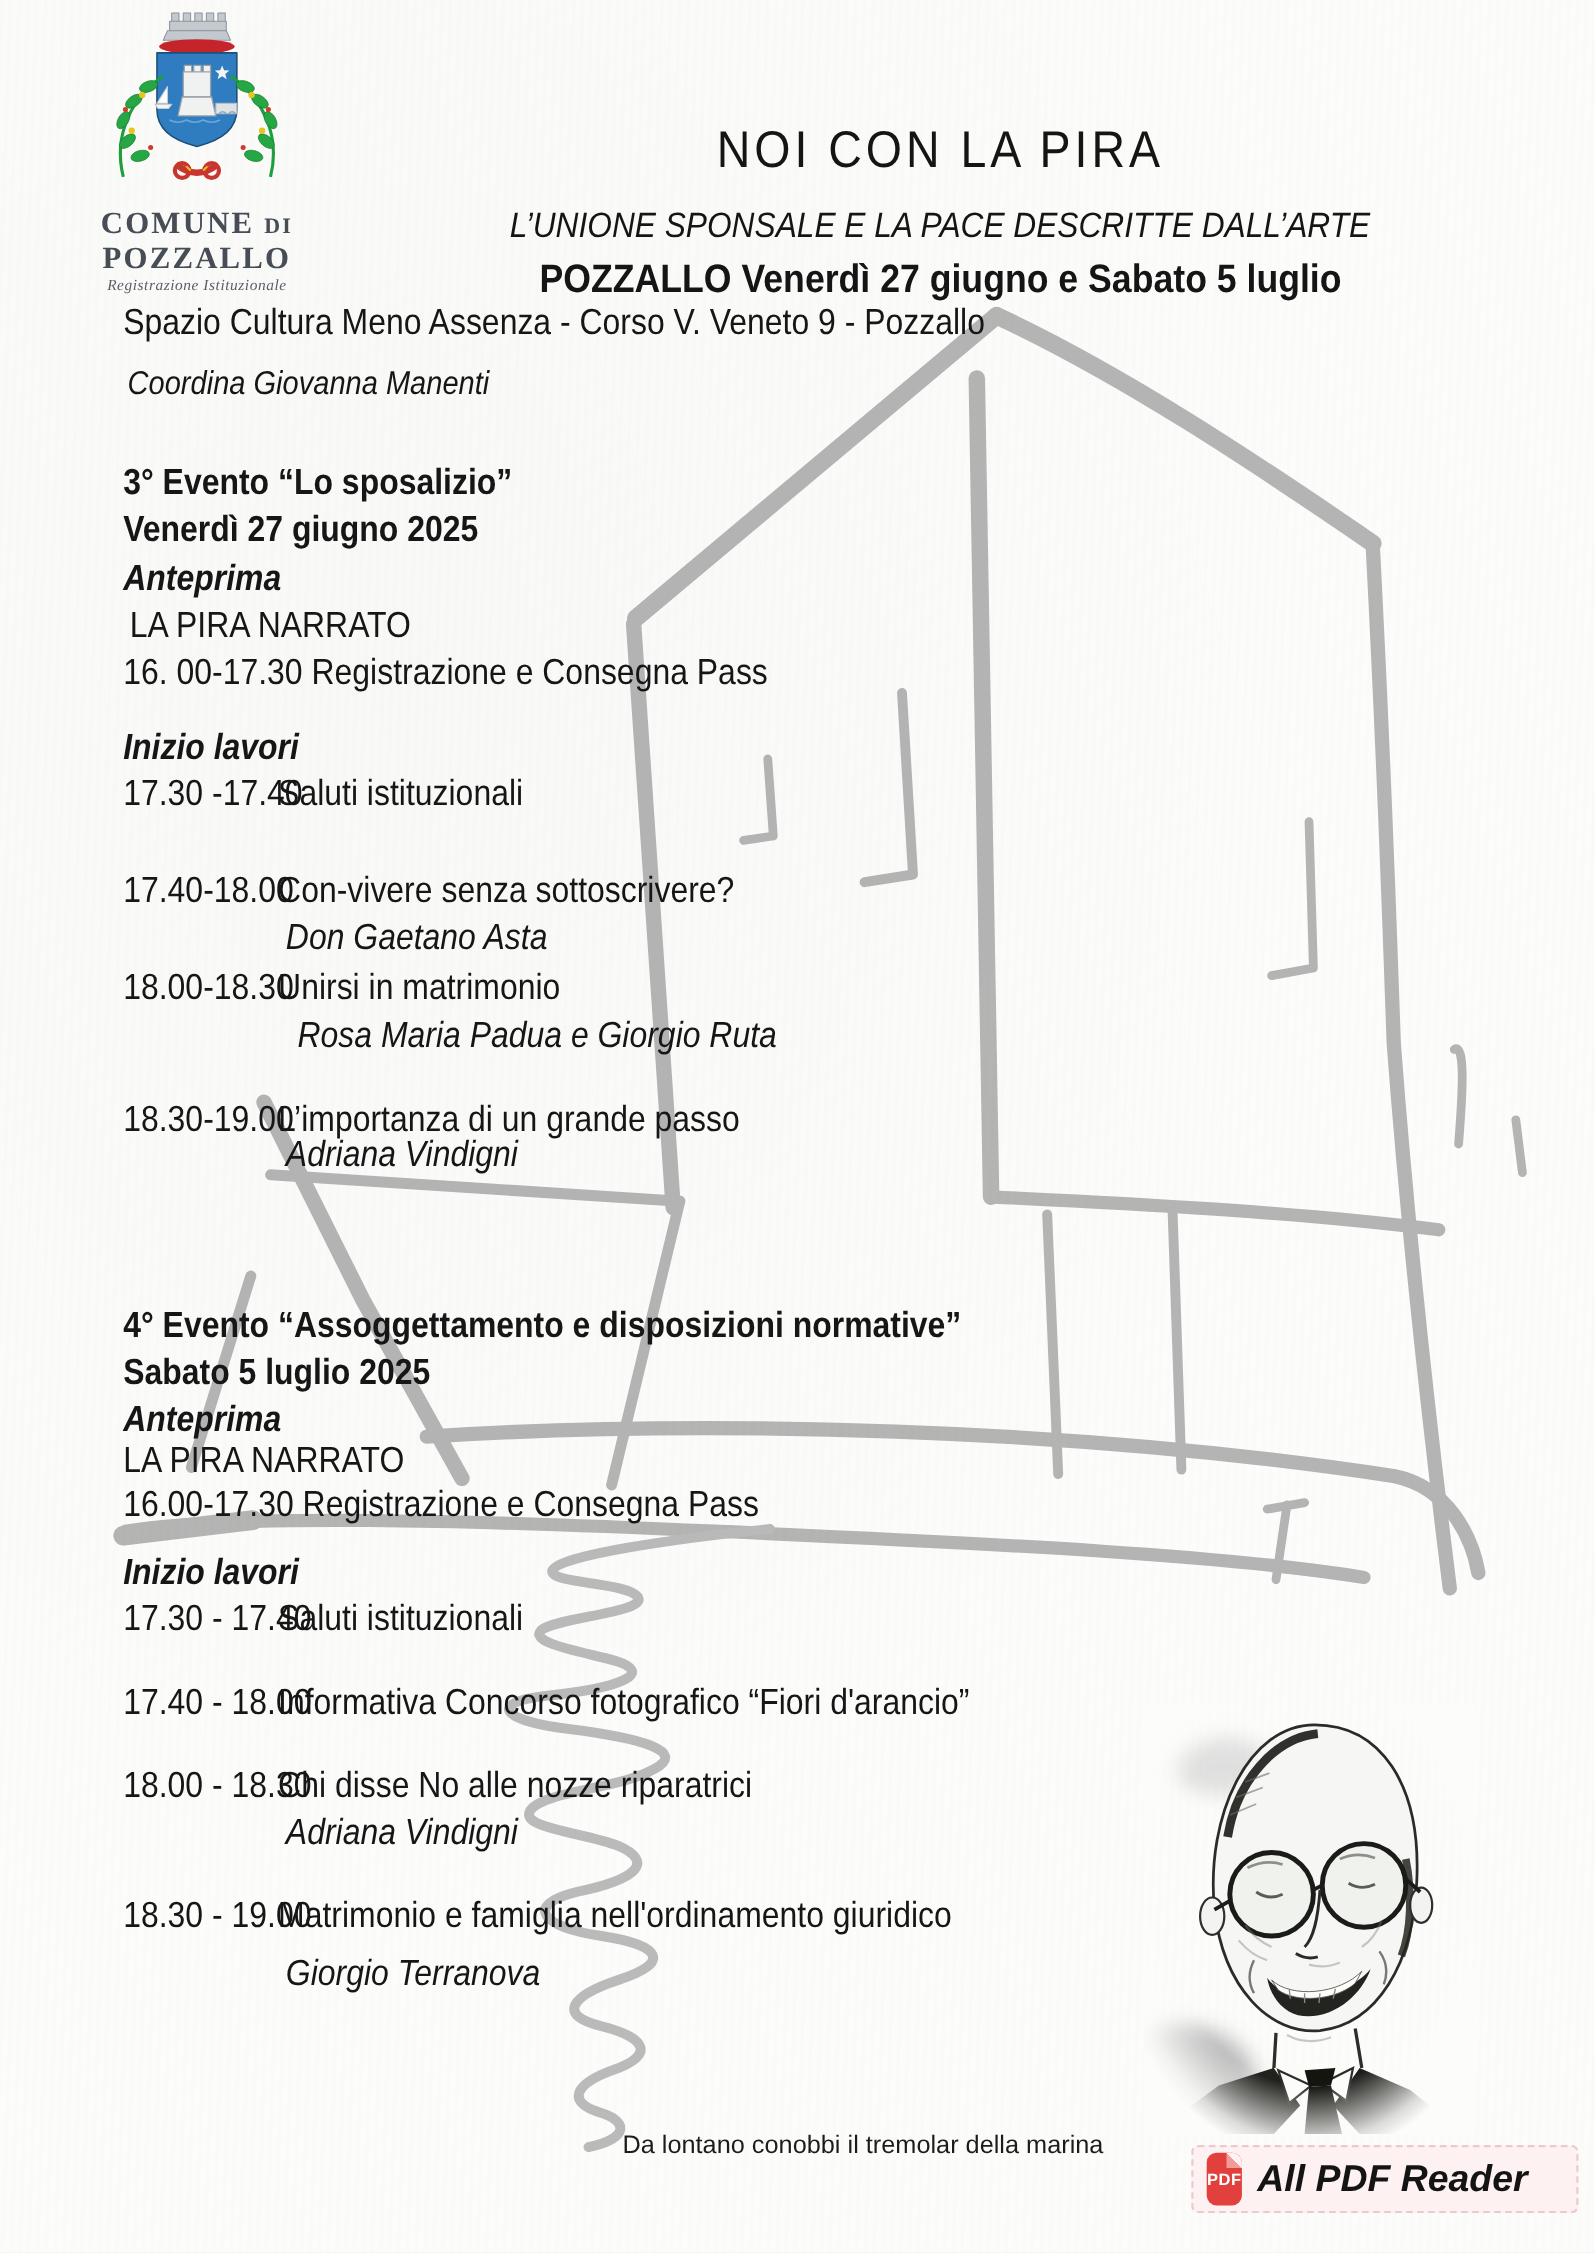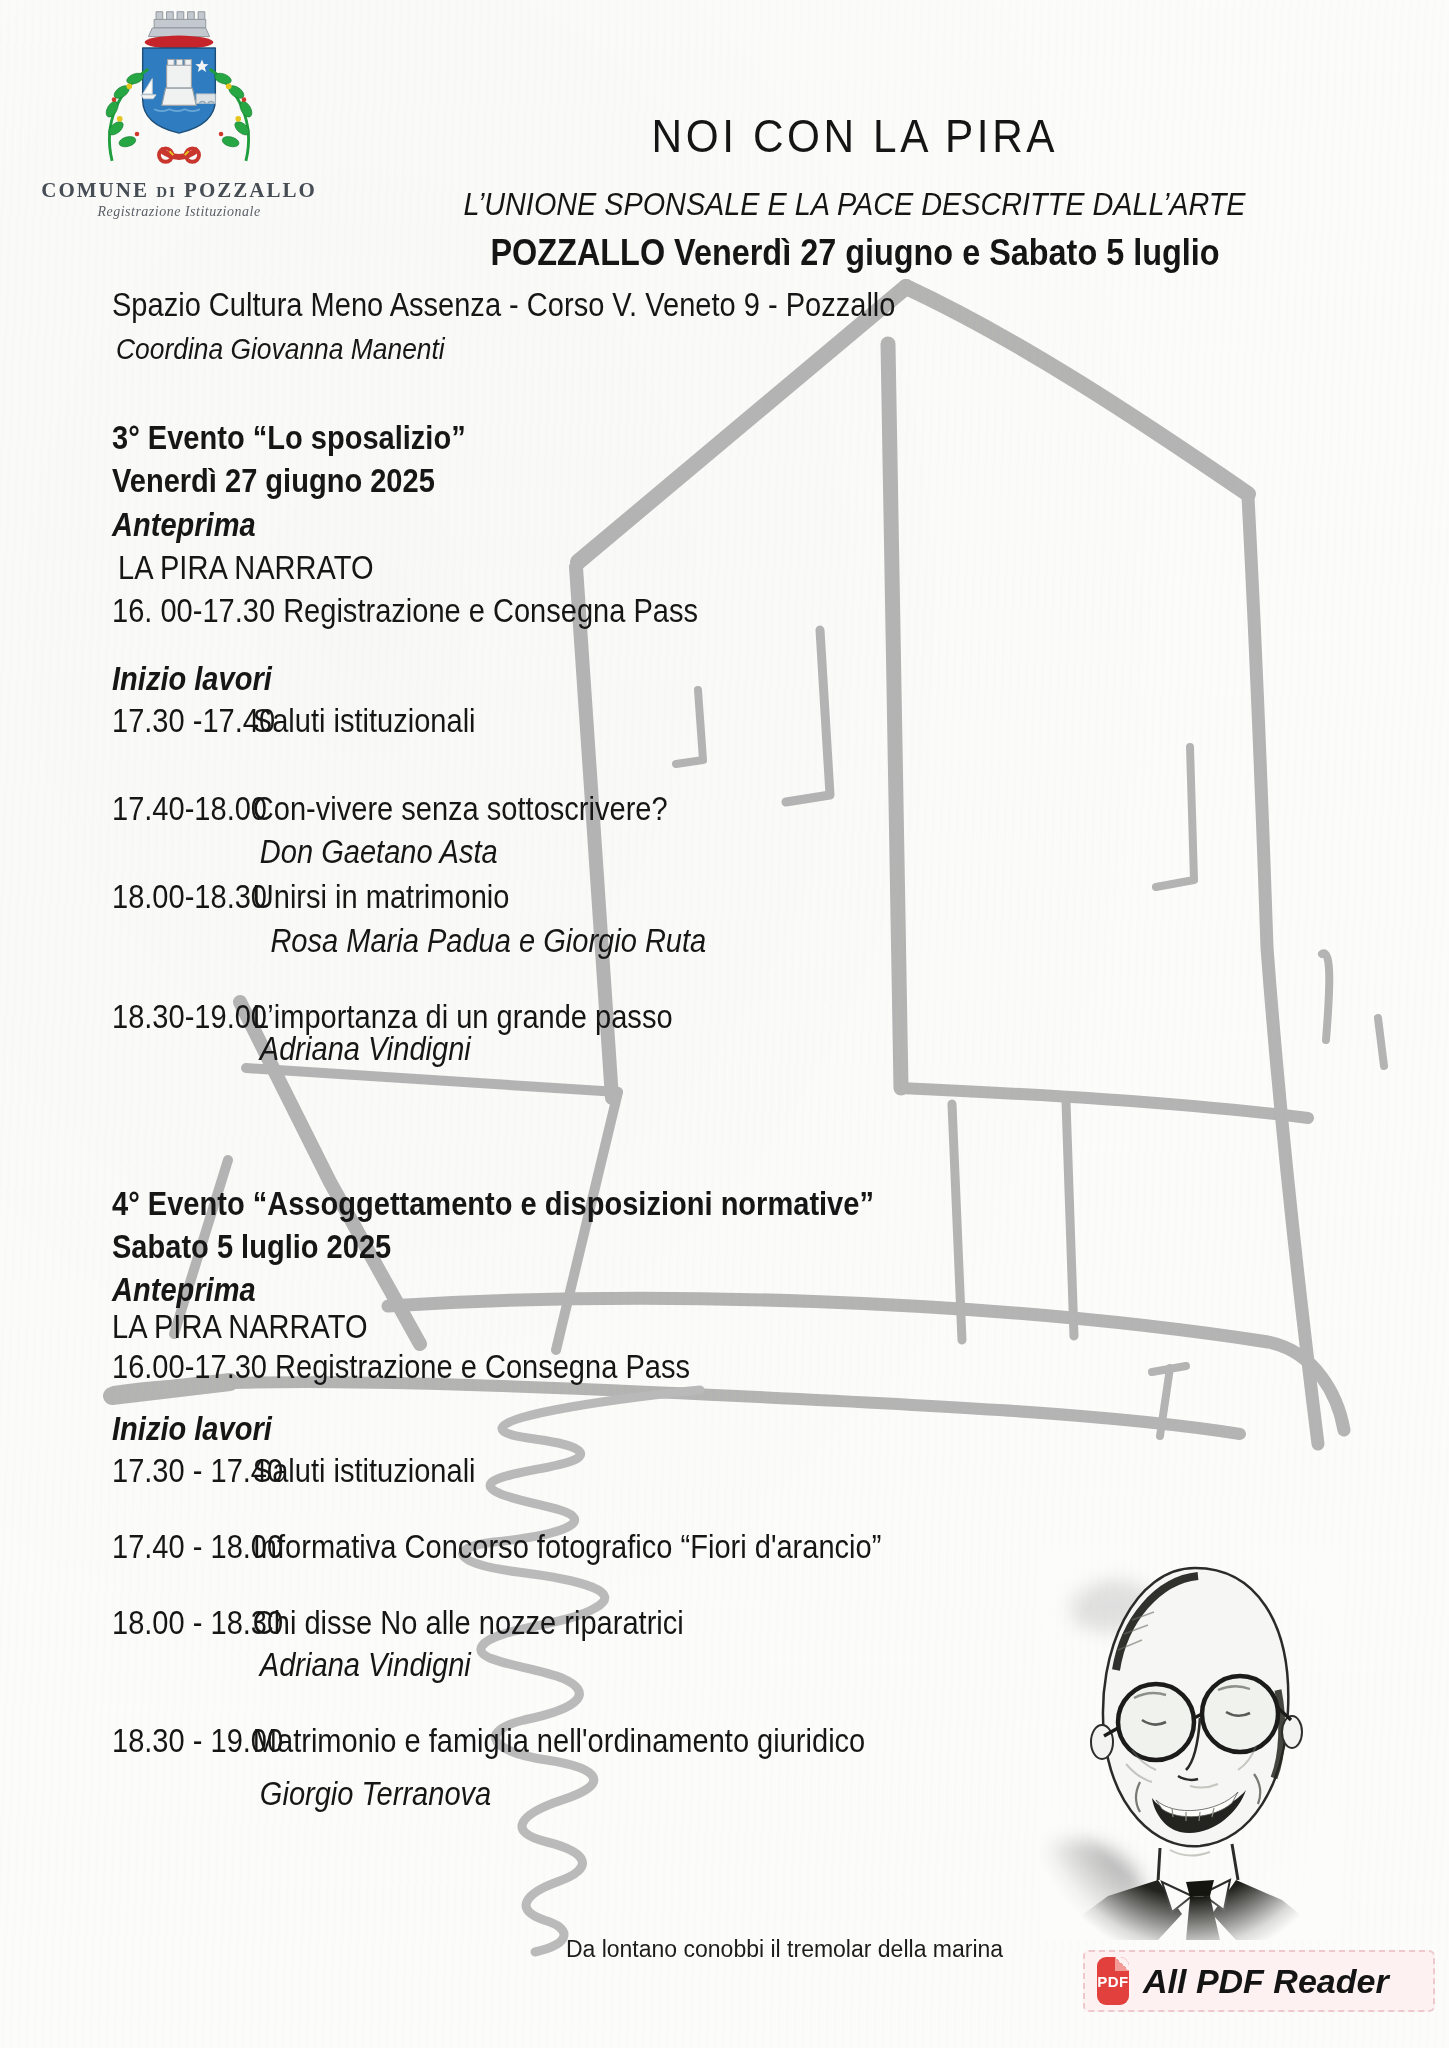--- a/index.html
+++ b/index.html
@@ -18,21 +18,21 @@
   .cx{display:inline-block;transform:scaleX(.88);transform-origin:0 50%;}
   .cxc{display:inline-block;transform:scaleX(.9);transform-origin:50% 50%;}
   .b{font-weight:bold;}
   .i{font-style:italic;}
   .time{display:inline-block;width:160px;}
   .sp{padding-left:168px;}
   .section{position:absolute;left:112px;width:1100px;}
   .hline{position:absolute;left:290px;width:1130px;text-align:center;}
   .logo-block{position:absolute;left:36px;top:6px;width:286px;text-align:center;}
   .org-name{font-family:"Liberation Serif", serif;font-weight:bold;font-variant:small-caps;
-            font-size:21px;letter-spacing:2px;color:#474d55;margin-top:0;}
+            font-size:28px;letter-spacing:2px;color:#474d55;margin-top:10px;}
   .org-sub{font-family:"Liberation Serif", serif;font-style:italic;font-size:14px;
            letter-spacing:.5px;color:#5a5f66;margin-top:1px;}
   .quote{position:absolute;top:1936px;left:120px;width:1329px;text-align:center;
          font-size:23px;color:#1c1c1c;}
   .watermark{position:absolute;top:1950px;right:14px;width:352px;height:62px;
              background:#fdf1f2;border:2px dashed #eec9cc;border-radius:6px;
              display:flex;align-items:center;gap:14px;padding-left:12px;box-sizing:border-box;}
   .pdf-badge{position:relative;width:32px;height:48px;background:#e2403c;border-radius:9px;
              display:flex;align-items:center;justify-content:center;flex:0 0 auto;}
   .pdf-badge .fold{position:absolute;top:0;right:0;width:14px;height:14px;border-top-right-radius:9px;
@@ -160,21 +160,21 @@
 
     <div class="hline" style="top:108px;font-size:47px;letter-spacing:4px;">
       <span class="cxc">NOI CON LA PIRA</span>
     </div>
     <div class="hline i" style="top:186px;font-size:32px;">
       <span class="cxc">L’UNIONE SPONSALE E LA PACE DESCRITTE DALL’ARTE</span>
     </div>
     <div class="hline b" style="top:232px;font-size:36px;">
       <span class="cxc">POZZALLO Venerdì 27 giugno e Sabato 5 luglio</span>
     </div>
-    <div class="line" style="left:112px;top:286px;">
+    <div class="line" style="left:112px;top:274px;">
       <span class="cx">Spazio Cultura Meno Assenza - Corso V. Veneto 9 - Pozzallo</span>
     </div>
     <div class="line i" style="left:116px;top:330px;font-size:30px;">
       <span class="cx">Coordina Giovanna Manenti</span>
     </div>
 
     <div class="section" style="top:419px;height:680px;">
       <div class="line b" style="top:0px;"><span class="cx">3° Evento “Lo sposalizio”</span></div>
       <div class="line b" style="top:43px;"><span class="cx">Venerdì 27 giugno 2025</span></div>
       <div class="line b i" style="top:87px;"><span class="cx">Anteprima</span></div>

